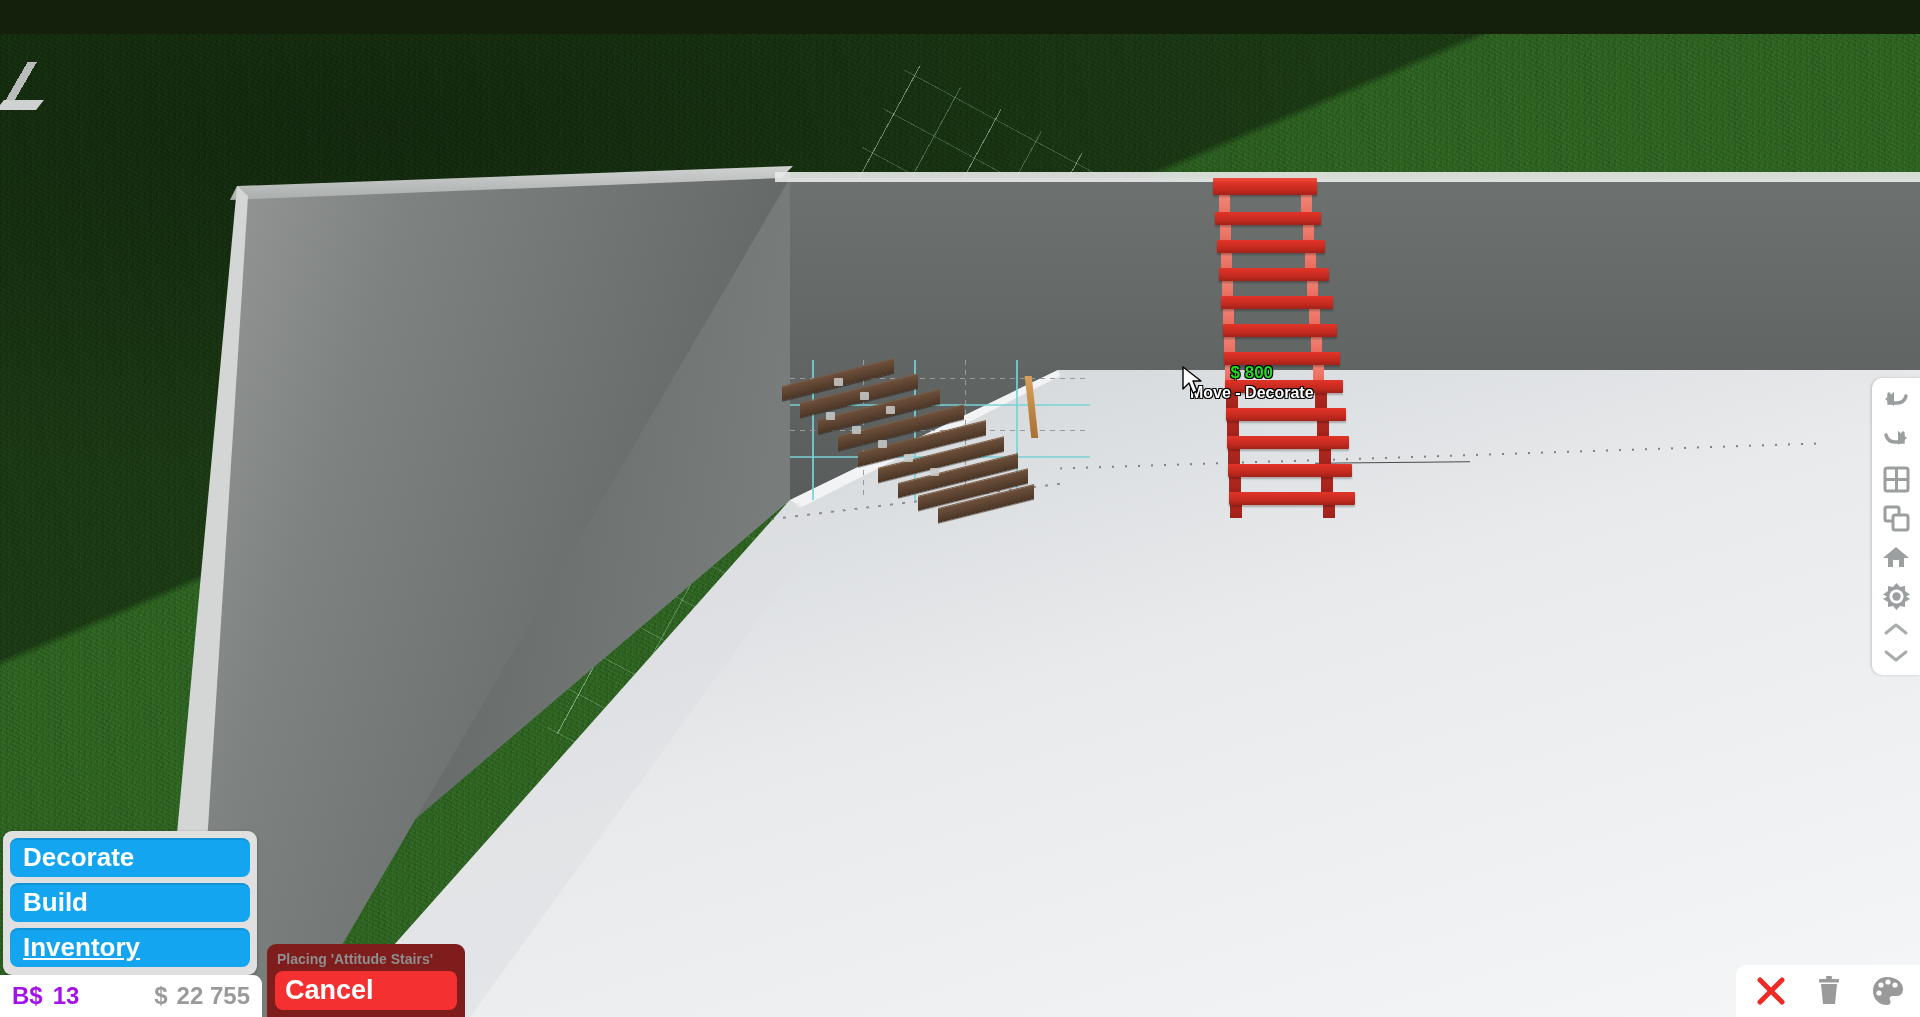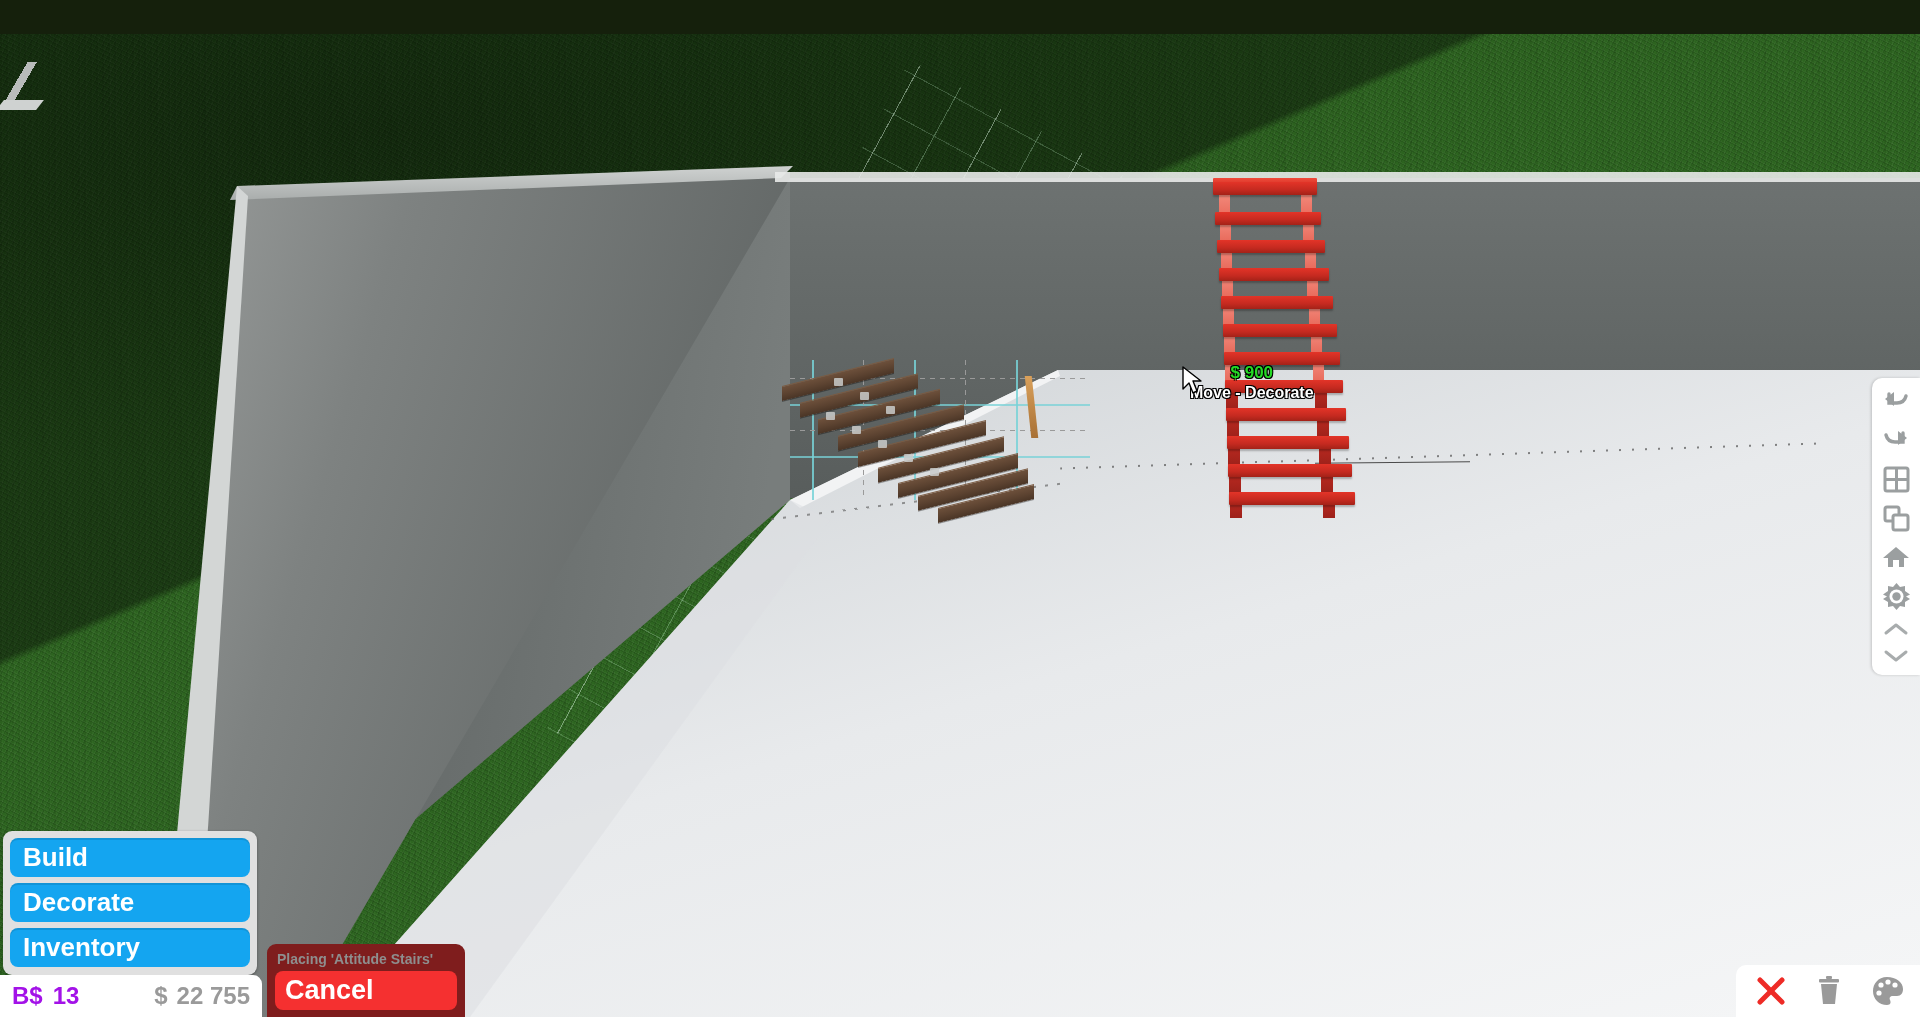--- a/index.html
+++ b/index.html
@@ -179,21 +179,21 @@
     box-shadow:0 1px 3px rgba(0,0,0,.35);
   }
   .menu-btn {
     display:block; width:100%; height:39px; margin-bottom:6px;
     background:#14a5f0; border:none; border-radius:8px;
     color:#ffffff; font-size:26px; font-weight:bold; text-align:left;
     padding-left:13px; line-height:39px; cursor:pointer;
     font-family:"Liberation Sans", sans-serif;
     box-shadow:0 2px 0 rgba(0,0,0,0.10) inset;
   }
-  .menu-btn:last-child { margin-bottom:0; }
+  .menu-btn:last-child { margin-bottom:0;text-decoration:underline; }
 
   .money-bar {
     position:absolute; left:0px; bottom:0px; width:262px; height:42px;
     background:#ffffff; border-radius:0 9px 0 0; z-index:45;
     display:flex; align-items:center; padding:0 12px;
   }
   .bux { color:#a312e8; font-size:24px; font-weight:bold; }
   .cash { color:#9a9a9a; font-size:24px; font-weight:bold; margin-left:auto; }
 
   
@@ -392,29 +392,29 @@
 
       <div class="rpost-dark" style="left:17px; top:318px;height:22px;"></div>
       <div class="rpost-dark" style="left:110px;top:318px;height:22px;"></div>
       <div class="rtread" style="left:16px; top:314px;width:126px;"></div>
     </div>
 
     <svg class="cursor-arrow" width="22" height="30" viewBox="0 0 22 30">
       <polygon points="1,1 1,23 7,17 11,27 15,25 11,15 19,15" fill="#ffffff" stroke="#000000" stroke-width="1.4" stroke-linejoin="round"></polygon>
     </svg>
     <div class="obj-label">
-      <div class="obj-price">$ 900</div>
+      <div class="obj-price">$ 800</div>
       <div class="obj-state">Move - Decorate</div>
     </div>
   </div>
 
 
   <div class="menu-panel">
+    <button class="menu-btn">Decorate</button>
     <button class="menu-btn">Build</button>
-    <button class="menu-btn">Decorate</button>
     <button class="menu-btn">Inventory</button>
   </div>
 
   <div class="money-bar">
     <span class="bux">B$</span>
     <span class="bux" style="margin-left:10px;">13</span>
     <span class="cash">$</span>
     <span class="cash" style="margin-left:9px;">22 755</span>
   </div>
 

